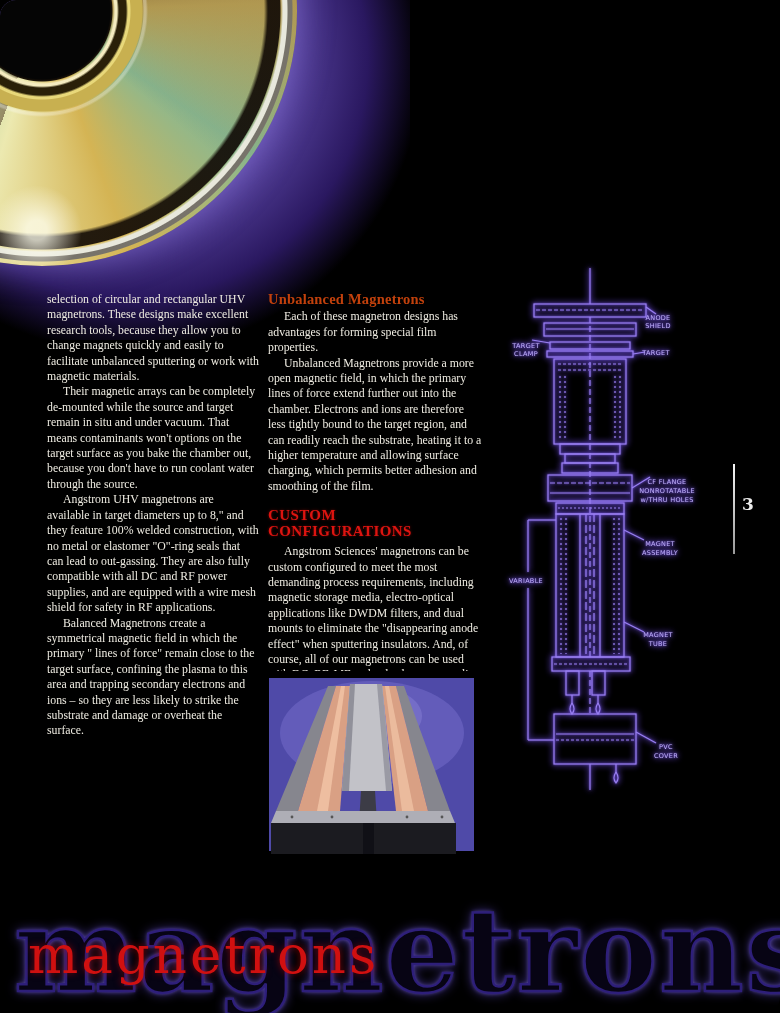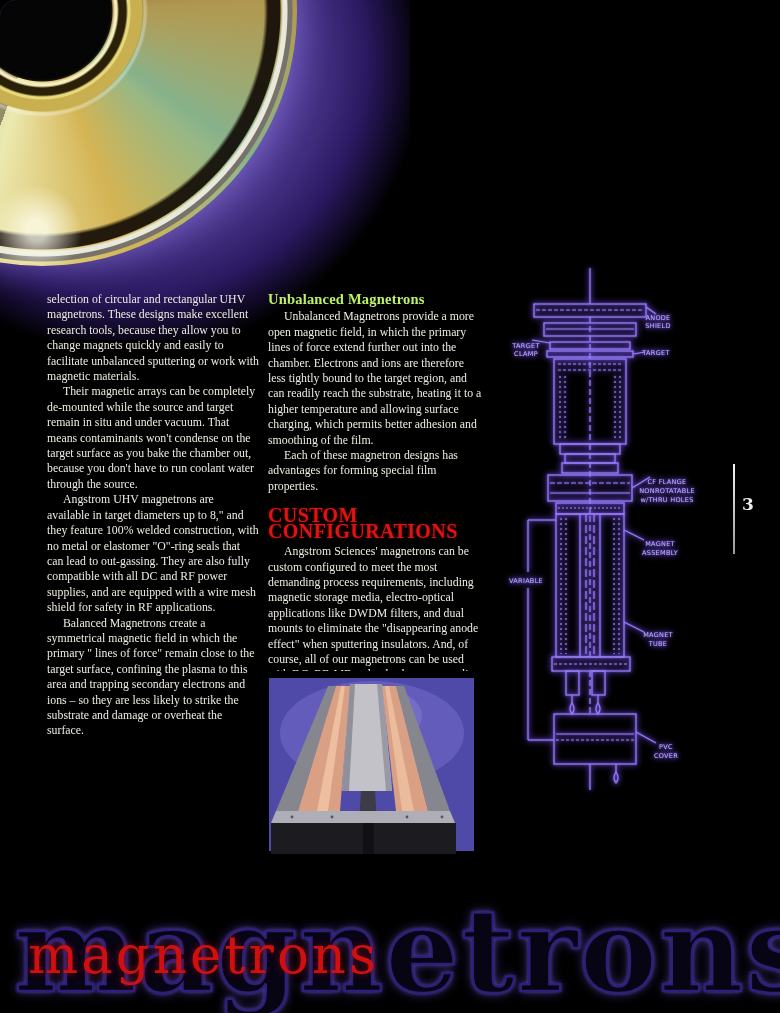--- a/index.html
+++ b/index.html
@@ -23,22 +23,22 @@
         #d4b454, #ece9b0, #9ec89a, #e8d060, #e09060, #6aa882, #ece4a0,
         #c89850, #e8d070, #8ab890, #d4b454);
     box-shadow:0 0 34px rgba(150,130,230,0.55);}
 
   
   .col{position:absolute;color:#efece2;font-size:11.8px;line-height:15.4px;text-align:left;}
   .col1{left:47px;top:292px;width:212px;}
   .col2{left:268px;top:292px;width:214px;}
   .col p{margin:0;}
   .indent{text-indent:16px;}
-  .h-blue{color:#bef264;font-weight:bold;font-size:14.5px;margin:7px 0 2px;letter-spacing:0.2px;}
-  .h-red{color:#dd1410;font-weight:bold;font-size:20px;margin:14px 0 5px;letter-spacing:0.4px;
+  .h-blue{color:#c2410c;font-weight:bold;font-size:14.5px;margin:7px 0 2px;letter-spacing:0.2px;}
+  .h-red{color:#dd1410;font-weight:bold;font-size:15px;margin:14px 0 5px;letter-spacing:0.4px;
          text-shadow:0 0 3px rgba(220,20,16,0.45);}
 
   
   .diagram{position:absolute;left:498px;top:262px;width:205px;height:535px;
            filter:drop-shadow(0 0 3px #5535c8) drop-shadow(0 0 1px #7a5ae8);}
 
   
   .pagemark{position:absolute;left:733px;top:464px;height:90px;display:flex;}
   .pagemark .rule{width:2px;height:90px;background:linear-gradient(#f5f5f5,#9a9a9a);}
   .pagemark .num{color:#ececec;font-weight:bold;font-size:17px;margin-left:7px;padding-top:30px;
@@ -59,29 +59,29 @@
 </head>
 <body>
 
 <div class="page">
 
   <div class="cd-glow"></div>
   <div class="cd-disc"></div>
 
   <div class="col col1">
     <p>selection of circular and rectangular UHV magnetrons.  These designs make excellent research tools, because they allow you to change magnets quickly and easily to facilitate unbalanced sputtering or work with magnetic materials.</p>
-    <p class="indent">Their magnetic arrays can be completely de-mounted while the source and target remain in situ and under vacuum.  That means contaminants won't condense on the target surface as you bake the chamber out, because you don't have to run coolant water through the source.</p>
+    <p class="indent">Their magnetic arrays can be completely de-mounted while the source and target remain in situ and under vacuum.  That means contaminants won't options on the target surface as you bake the chamber out, because you don't have to run coolant water through the source.</p>
     <p class="indent">Angstrom UHV magnetrons are available in target diameters up to 8," and they feature 100% welded construction, with no metal or elastomer "O"-ring seals that can lead to out-gassing.  They are also fully compatible with all DC and RF power supplies, and are equipped with a wire mesh shield for safety in RF applications.</p>
     <p class="indent">Balanced Magnetrons create a symmetrical magnetic field in which the primary " lines of force" remain close to the target surface, confining the plasma to this area and trapping secondary electrons and ions – so they are less likely to strike the substrate and damage or overheat the surface.</p>
   </div>
 
   <div class="col col2">
     <div class="h-blue" style="margin-top:0;">Unbalanced Magnetrons</div>
+    <p class="indent">Each of these magnetron designs has advantages for forming special film properties.</p>
     <p class="indent">Unbalanced Magnetrons  provide a more open magnetic field, in which the primary lines of force extend further out into the chamber.  Electrons and ions are therefore less tightly bound to the target region, and can readily reach the substrate, heating it to a higher temperature and allowing surface charging, which permits better adhesion and smoothing of the film.</p>
-    <p class="indent">Each of these magnetron designs has advantages for forming special film properties.</p>
     <div class="h-red">CUSTOM CONFIGURATIONS</div>
     <p class="indent">Angstrom Sciences' magnetrons can be custom configured to meet the most demanding process requirements, including magnetic storage media, electro-optical applications like DWDM filters, and dual mounts to eliminate the "disappearing anode effect" when sputtering insulators. And, of course, all of our magnetrons can be used with DC, RF, MF and pulsed power supplies.</p>
   </div>
 
   <svg class="diagram" viewBox="0 0 205 535">
     <g stroke="#9a80f2" fill="none" stroke-width="1.2">
       <line x1="92" y1="6" x2="92" y2="42"></line>
       <rect x="36" y="42" width="112" height="13"></rect>
       <line x1="38" y1="48" x2="146" y2="48" stroke-dasharray="4 2"></line>
       <rect x="46" y="61" width="92" height="13"></rect>

